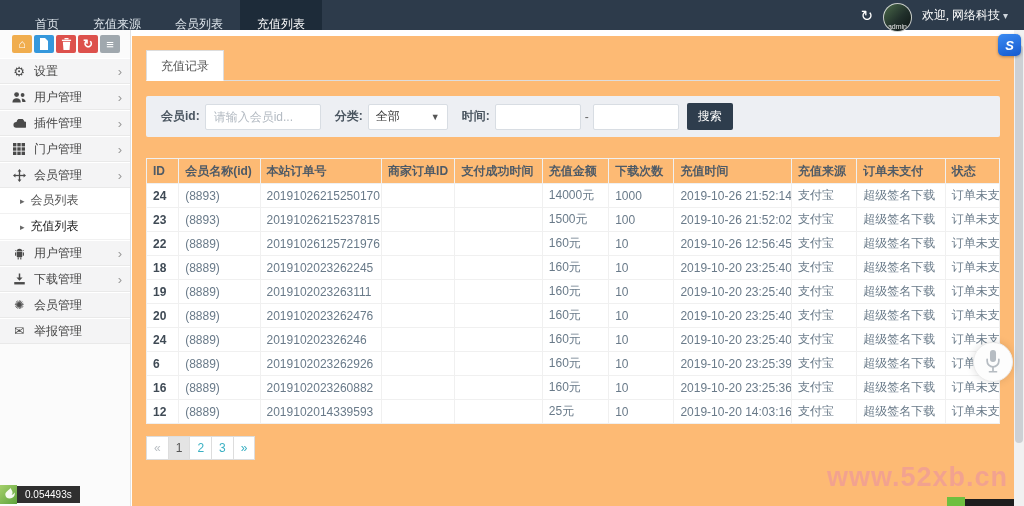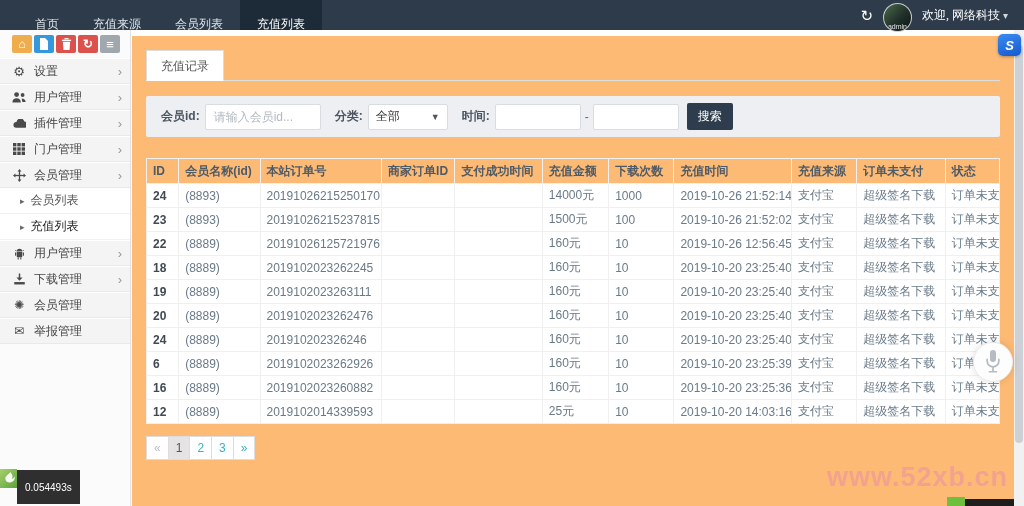--- a/index.html
+++ b/index.html
@@ -62,21 +62,21 @@
 
   
   .scrollbar { position:absolute; right:0; top:30px; width:10px; height:476px; background:#f1f1f1; z-index:20; }
   .scroll-up { position:absolute; top:1px; left:0; width:10px; height:12px; color:#8a8a8a; font-size:7px; text-align:center; line-height:12px; cursor:pointer; }
   .scroll-thumb { position:absolute; top:15px; left:1px; width:8px; height:398px; background:#cdd0d4; border-radius:4px; cursor:pointer; }
   .ext-icon { position:absolute; right:3px; top:34px; width:23px; height:22px; border-radius:5px; background:linear-gradient(160deg,#3b8bf2,#1459cf); color:#fff; font-weight:bold; font-style:italic; font-size:13px; display:flex; align-items:center; justify-content:center; box-shadow:0 1px 3px rgba(0,0,0,.3); z-index:40; cursor:pointer; }
   .mic-btn { position:absolute; left:973px; top:342px; width:40px; height:40px; border-radius:50%; background:#fdfdfd; border:1px solid #ececec; box-shadow:0 0 8px rgba(0,0,0,.12); display:flex; align-items:center; justify-content:center; z-index:25; cursor:pointer; }
   .watermark { position:absolute; right:16px; bottom:13px; font-size:27px; font-weight:bold; color:#ef9a9a; opacity:.72; letter-spacing:1px; z-index:15; }
   .trace { position:absolute; left:0; bottom:2px; display:flex; align-items:stretch; z-index:35; cursor:pointer; }
   .trace-logo { width:17px; height:19px; background:linear-gradient(135deg,#a5d06c,#5ea23c); display:flex; align-items:center; justify-content:center; }
-  .trace-time { background:#2f2f2f; color:#fff; font-size:10px; display:flex; align-items:center; padding:0 8px; height:34px; margin-top:1px; }
+  .trace-time { background:#2f2f2f; color:#fff; font-size:10px; display:flex; align-items:center; padding:0 8px; height:17px; margin-top:1px; }
   .corner-logo { position:absolute; right:10px; bottom:0; height:7px; display:flex; z-index:16; }
   .corner-green { width:18px; height:9px; margin-top:-2px; background:#6fbf3f; }
   .corner-dark { width:49px; height:7px; background:#1e1e1e; }
 </style>
 </head>
 <body>
 
 <div id="page">
 
   <div class="navbar">

